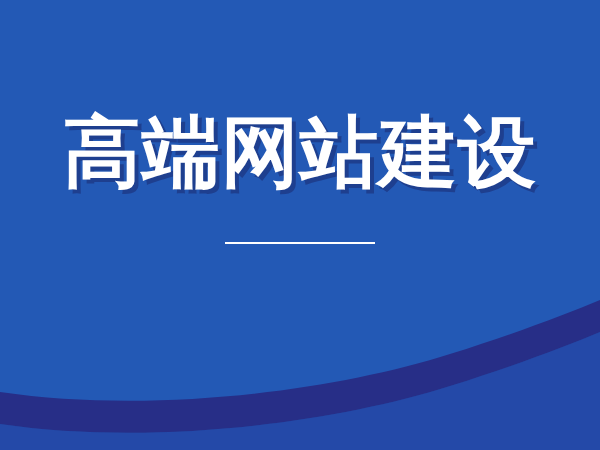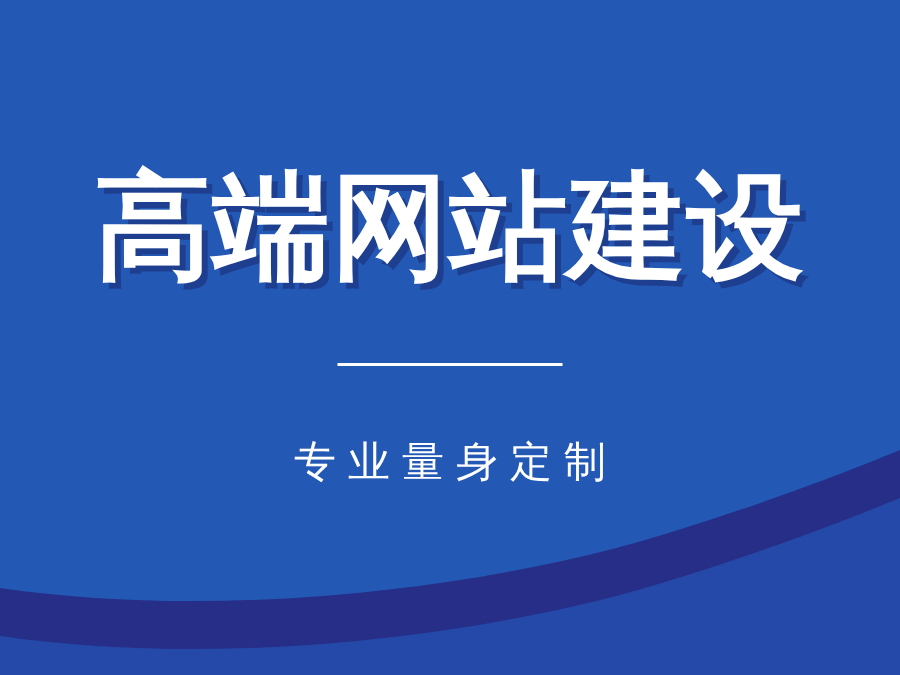--- a/index.html
+++ b/index.html
@@ -98,16 +98,15 @@
     <path d="M0,392 C150,414 330,392 450,354 C520,332 566,314 600,300
              L600,332 C566,346 520,364 450,386 C330,424 150,446 0,424 Z" fill="#272e87"></path>
   </svg>
 
   <div id="content">
 
     <h1 id="headline">高端网站建设</h1>
 
     <div id="divider"></div>
 
-    <p id="subheadline">专业量身定制</p>
 
   </div>
 </div>
 
 </body></html>

